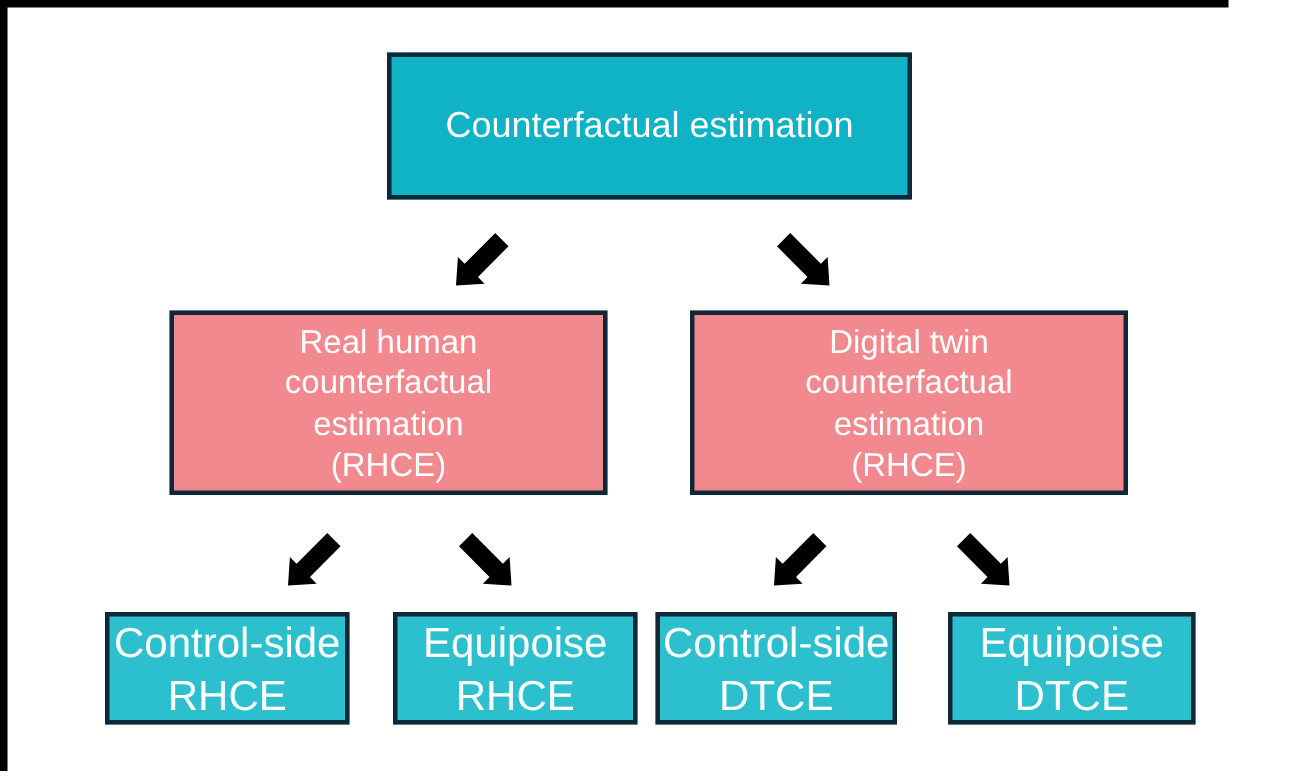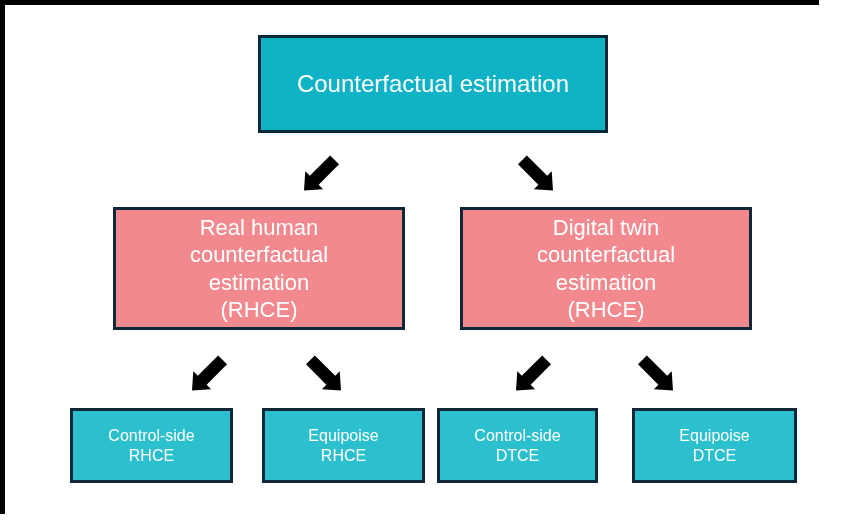--- a/index.html
+++ b/index.html
@@ -40,21 +40,21 @@
     font-size: 24px;
   }
   .node--pink {
     background: var(--pink-box, #f2898f);
     font-size: 22px;
   }
   .node--rhce { left: 113px; top: 207px; width: 292px; height: 123px; }
   .node--dtce { left: 460px; top: 207px; width: 292px; height: 123px; }
   .node--leaf {
     background: var(--teal-box-light, #2cc0ce);
-    font-size: 16px;
+    font-size: 28px;
     top: 408px; height: 75px;
   }
   .node--leaf1 { left: 70px;  width: 163px; }
   .node--leaf2 { left: 262px; width: 163px; }
   .node--leaf3 { left: 437px; width: 161px; }
   .node--leaf4 { left: 632px; width: 165px; }
   .arrow {
     position: absolute;
     width: 54px; height: 54px;
   }

